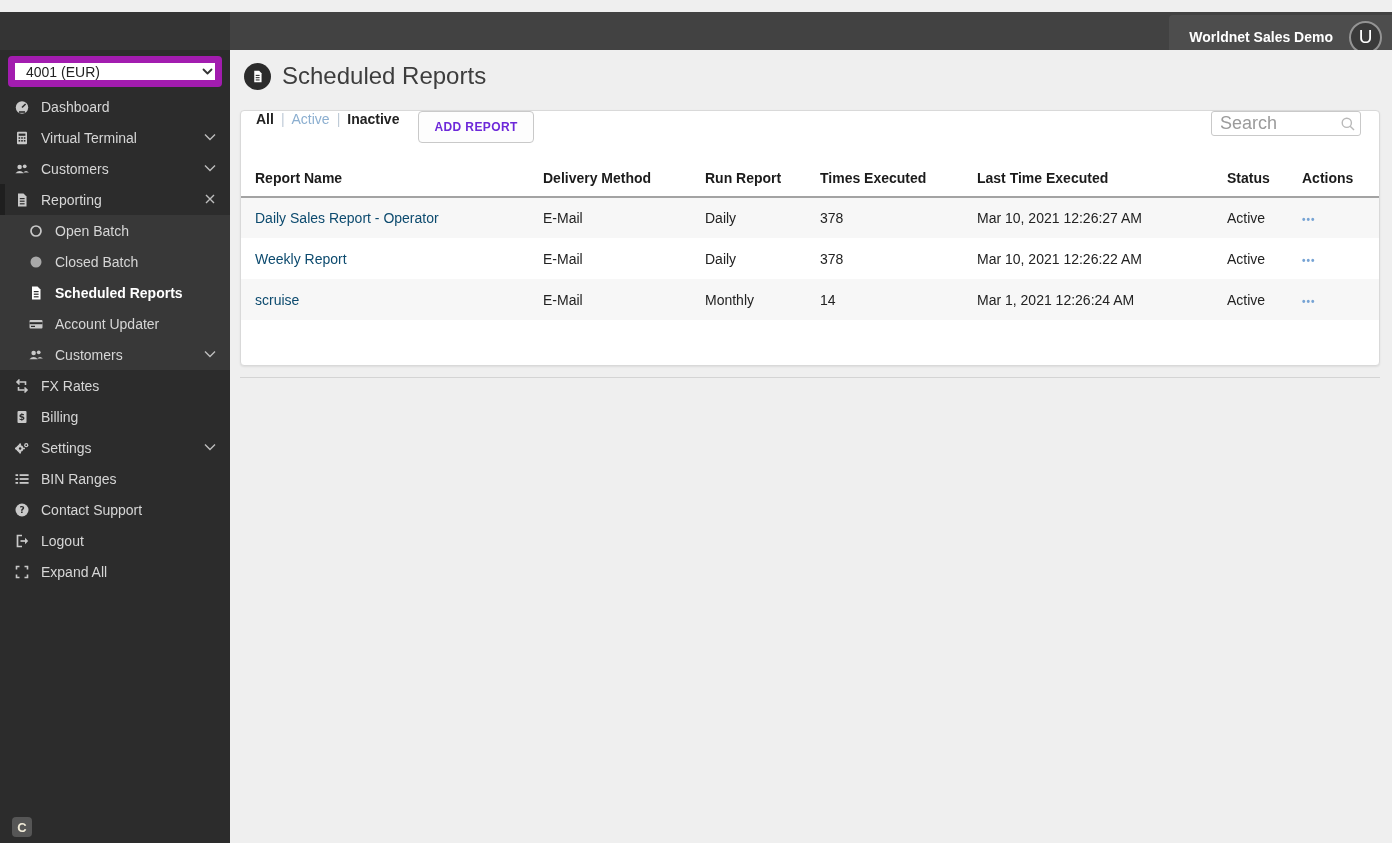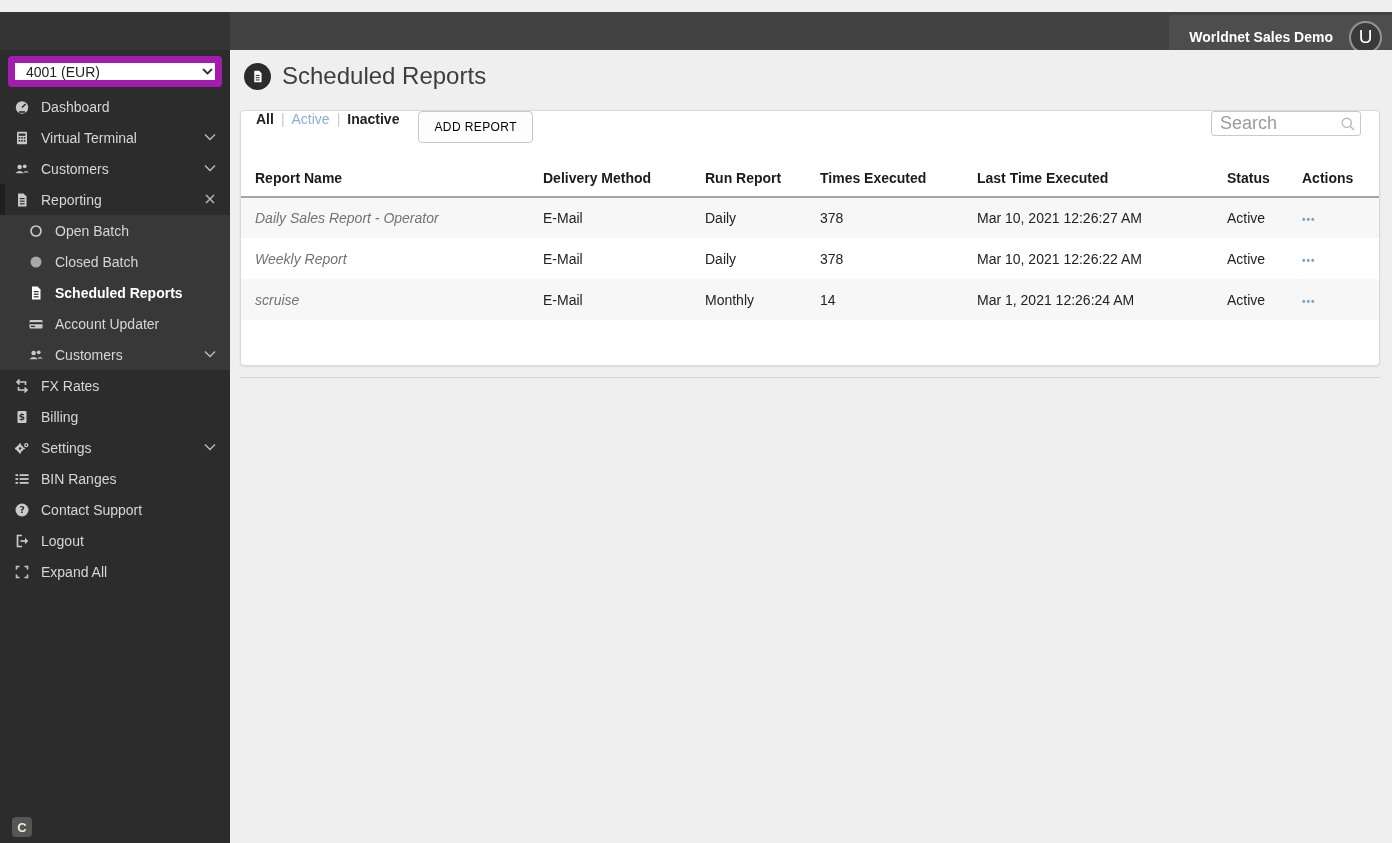--- a/index.html
+++ b/index.html
@@ -44,35 +44,35 @@
   .page-title { font-size:24px; color:#3d3d3d; font-weight:400; }
 
   .card { position:absolute; left:10px; top:60px; width:1140px; height:256px; background:#fff;
     border:1px solid #d9d9d9; border-radius:4px; box-shadow:0 1px 2px rgba(0,0,0,0.08); }
   .toolbar { display:flex; align-items:flex-start; height:48px; padding:0 18px 0 15px; }
   .filters { display:flex; align-items:center; gap:7px; font-size:14px; }
   .flink-strong { color:#222; font-weight:bold; cursor:pointer; text-decoration:none; }
   .flink-blue { color:#8cafd0; cursor:pointer; text-decoration:none; }
   .fsep { color:#bfcbd7; }
   .add-btn { margin-left:19px; background:#fdfdfd; border:1px solid #c9c9c9; border-radius:4px;
-    padding:8px 15px; font-family:inherit; font-size:12px; font-weight:normal; letter-spacing:0.4px;
-    color:#000000; cursor:pointer; }
+    padding:8px 15px; font-family:inherit; font-size:12px; font-weight:bold; letter-spacing:0.4px;
+    color:#6d28d9; cursor:pointer; }
   .search-wrap { margin-left:auto; position:relative; }
   .search-input { width:150px; height:25px; border:1px solid #c9c9c9; border-radius:3px;
     font-family:inherit; font-size:18px; color:#333; padding:0 26px 0 8px; background:#fff; }
   .search-input::placeholder { color:#9b9b9b; }
   .search-ico { position:absolute; right:5px; top:5px; pointer-events:none; }
 
   table { width:100%; border-collapse:collapse; font-size:14px; table-layout:fixed; }
   th { text-align:left; font-weight:bold; color:#1b1b1b; padding:11px 4px 10px 14px;
     border-bottom:2px solid #a3a3a3; white-space:nowrap; overflow:hidden; }
   td { padding:0 4px 0 14px; height:41px; color:#222; white-space:nowrap; overflow:hidden; }
   tbody tr:nth-child(odd) { background:#f7f7f7; }
   tbody tr:nth-child(even) { background:#ffffff; }
-  .rlink { color:#737373; cursor:pointer; text-decoration:none;font-style:italic; }
+  .rlink { color:#0c4a6e; cursor:pointer; text-decoration:none; }
   .dots { color:#76a3d4; font-size:10px; font-weight:bold; letter-spacing:1px; cursor:pointer; }
 
   .bottom-divider { position:absolute; left:10px; top:327px; width:1140px; height:0;
     border-top:1px solid #d4d4d4; }
 </style>
 </head>
 <body>
 
 <div class="topbar">
   <div class="topbar-left"></div>

